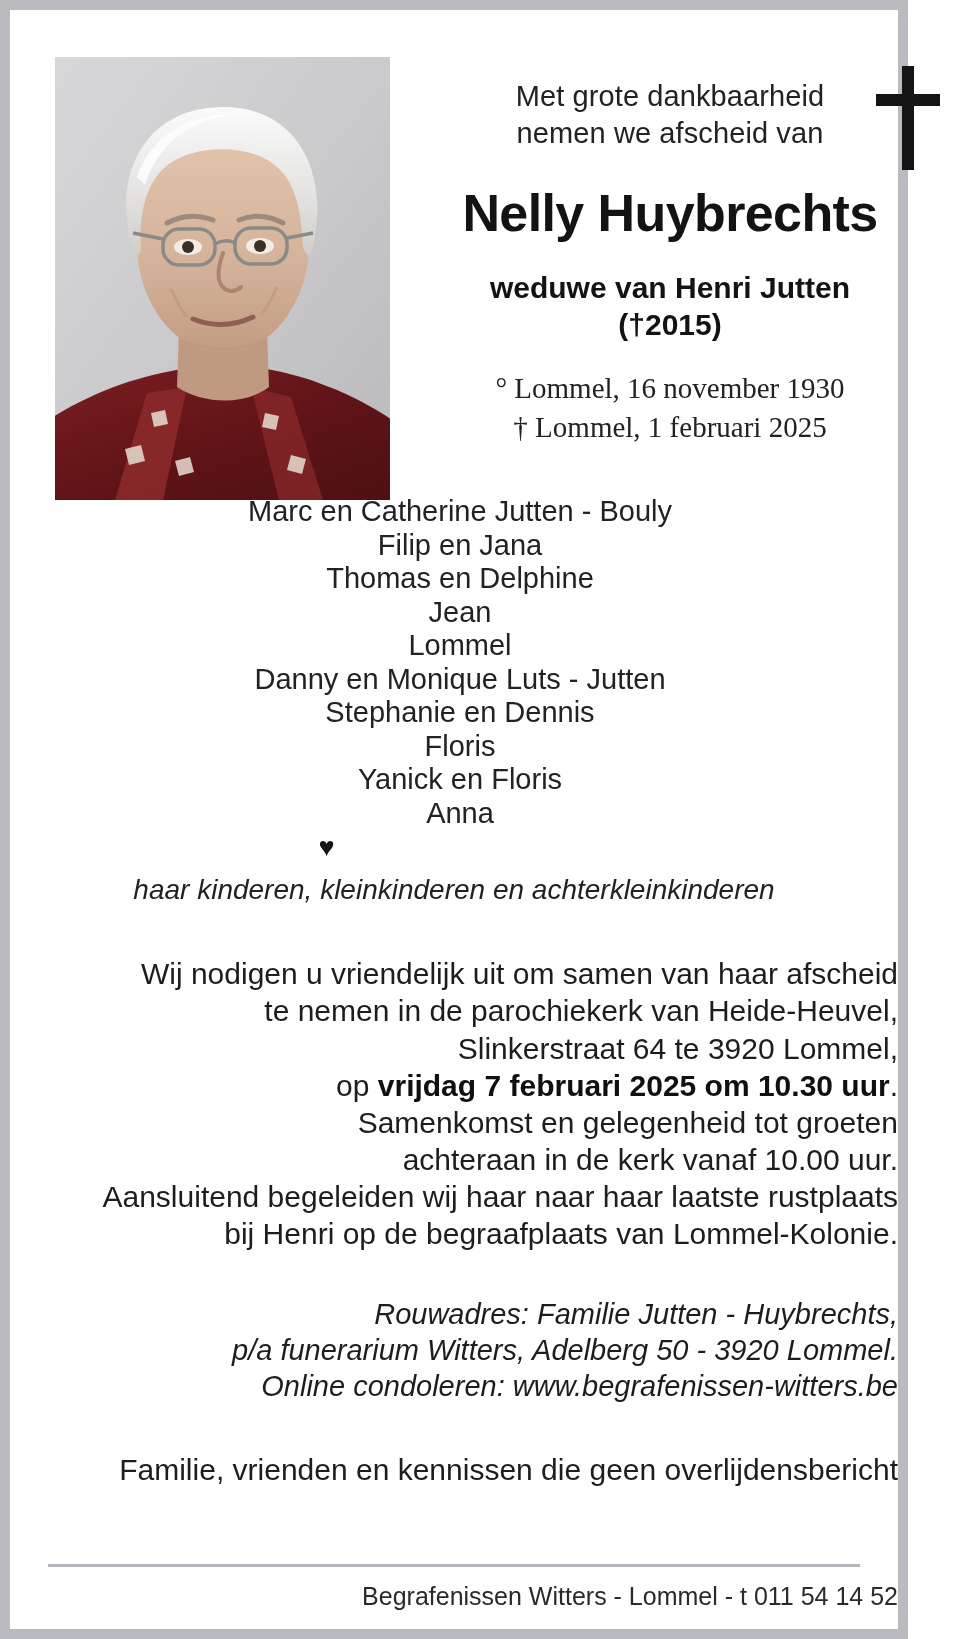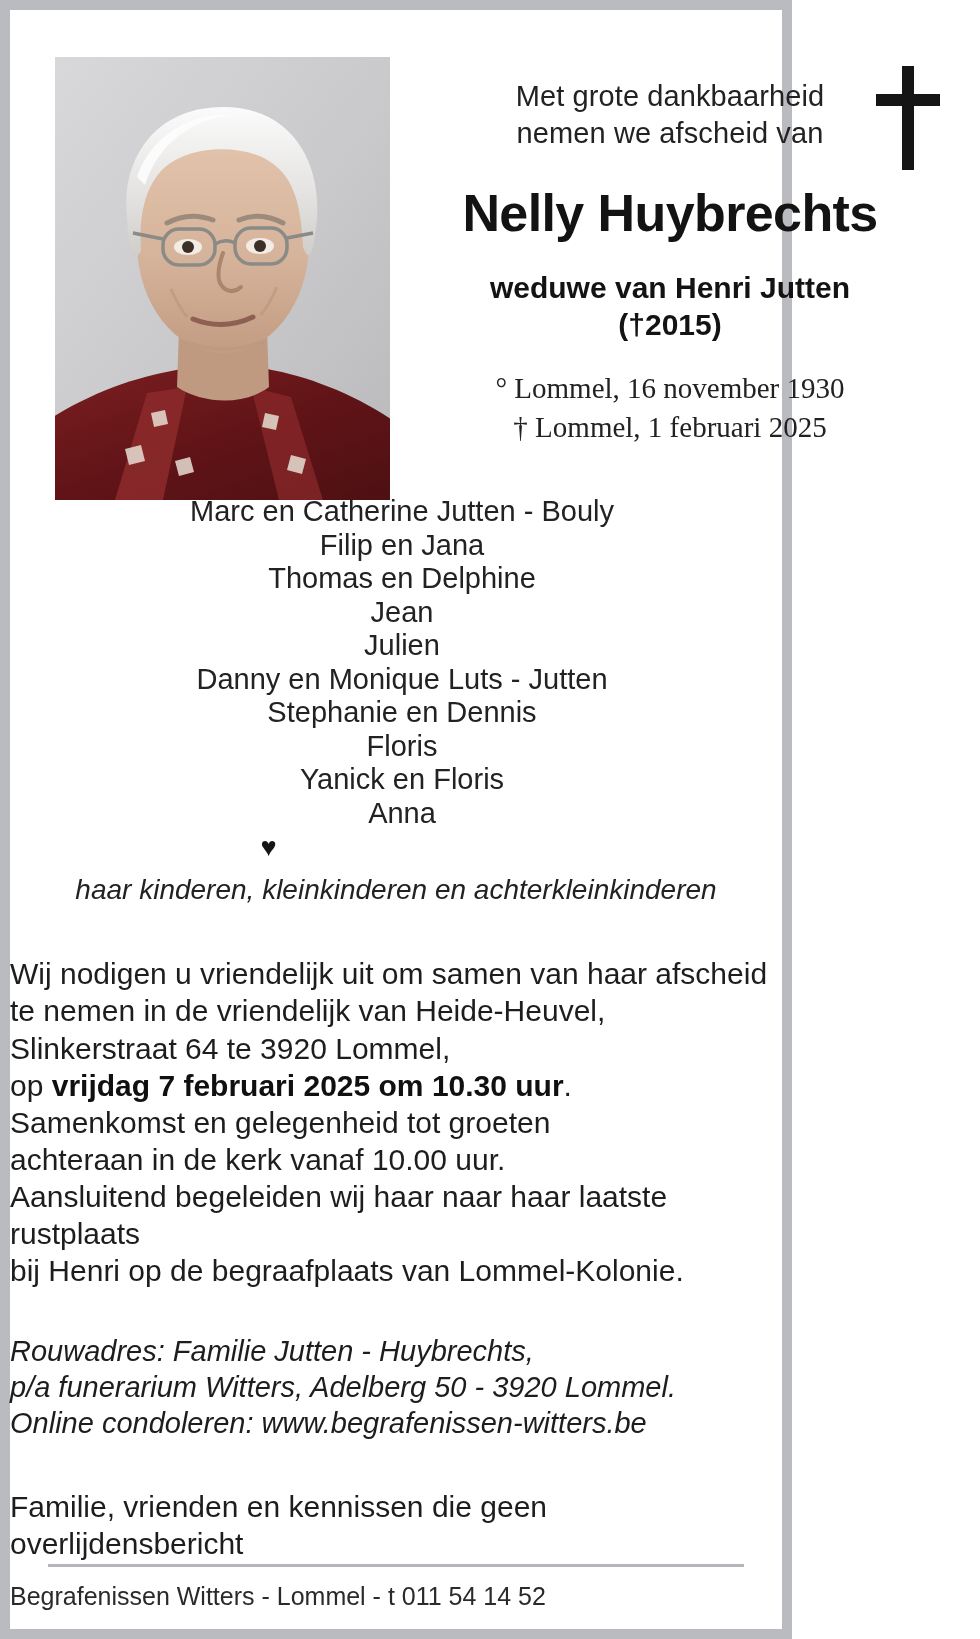--- a/index.html
+++ b/index.html
@@ -5,21 +5,21 @@
   html,body{margin:0;padding:0;}
   body{
     width:980px;height:1639px;
     background:#ffffff;
     font-family:"Liberation Sans","DejaVu Sans",sans-serif;
     color:#1a1a1a;
     overflow:hidden;
   }
   .card{
     position:relative;
-    width:792px;height:1639px;
+    width:908px;height:1639px;
     box-sizing:border-box;
     border:10px solid #b9bbc0;
     background:#ffffff;
   }
   .inner{
     position:relative;
     width:100%;height:100%;
     background:#fff;
     box-sizing:border-box;
   }
@@ -106,21 +106,21 @@
     margin-left:-255px;
   }
   .fam-caption{
     display:block;
     font-style:italic;
     font-size:28px;
     margin-top:9px;
     color:#222;
   }
   .para{
-    text-align:left;
+    text-align:right;
     font-size:30px;
     line-height:1.235;
     color:#1d1d1d;
     font-stretch:condensed;
   }
   .invite{margin-top:49px;}
   .invite b{font-weight:bold;color:#101010;}
   .address{
     margin-top:44px;
     font-style:italic;
@@ -133,21 +133,21 @@
     position:absolute;
     left:38px;right:38px;
     bottom:62px;
     height:3px;
     background:#b4b6bb;
   }
   .footer{
     position:absolute;
     left:0;right:0;
     bottom:18px;
-    text-align:left;
+    text-align:right;
     font-size:25px;
     color:#2a2a2a;
   }
 </style>
 </head>
 <body>
 
 <div class="card">
  <div class="inner">
 
@@ -245,33 +245,33 @@
     </div>
 
   </div>
 
   <div class="family">
     <span class="dit">Dit melden u:</span>
     <span class="fam-line">Marc en Catherine Jutten - Bouly</span>
     <span class="fam-line">Filip en Jana</span>
     <span class="fam-line">Thomas en Delphine</span>
     <span class="fam-line">Jean</span>
-    <span class="fam-line">Julien</span>
+    <span class="fam-line">Lommel</span>
     <span class="fam-line">Danny en Monique Luts - Jutten</span>
     <span class="fam-line">Stephanie en Dennis</span>
     <span class="fam-line">Floris</span>
     <span class="fam-line">Yanick en Floris</span>
     <span class="fam-line">Anna</span>
     <span class="heart">♥</span>
     <span class="fam-caption">haar kinderen, kleinkinderen en achterkleinkinderen</span>
   </div>
 
   <div class="para invite">
     <div>Wij nodigen u vriendelijk uit om samen van haar afscheid</div>
-    <div>te nemen in de vriendelijk van Heide-Heuvel,</div>
+    <div>te nemen in de parochiekerk van Heide-Heuvel,</div>
     <div>Slinkerstraat 64 te 3920 Lommel,</div>
     <div><span>op </span><b>vrijdag 7 februari 2025 om 10.30 uur</b><span>.</span></div>
     <div>Samenkomst en gelegenheid tot groeten</div>
     <div>achteraan in de kerk vanaf 10.00 uur.</div>
     <div>Aansluitend begeleiden wij haar naar haar laatste rustplaats</div>
     <div>bij Henri op de begraafplaats van Lommel-Kolonie.</div>
   </div>
 
   <div class="para address">
     <div>Rouwadres: Familie Jutten - Huybrechts,</div>

